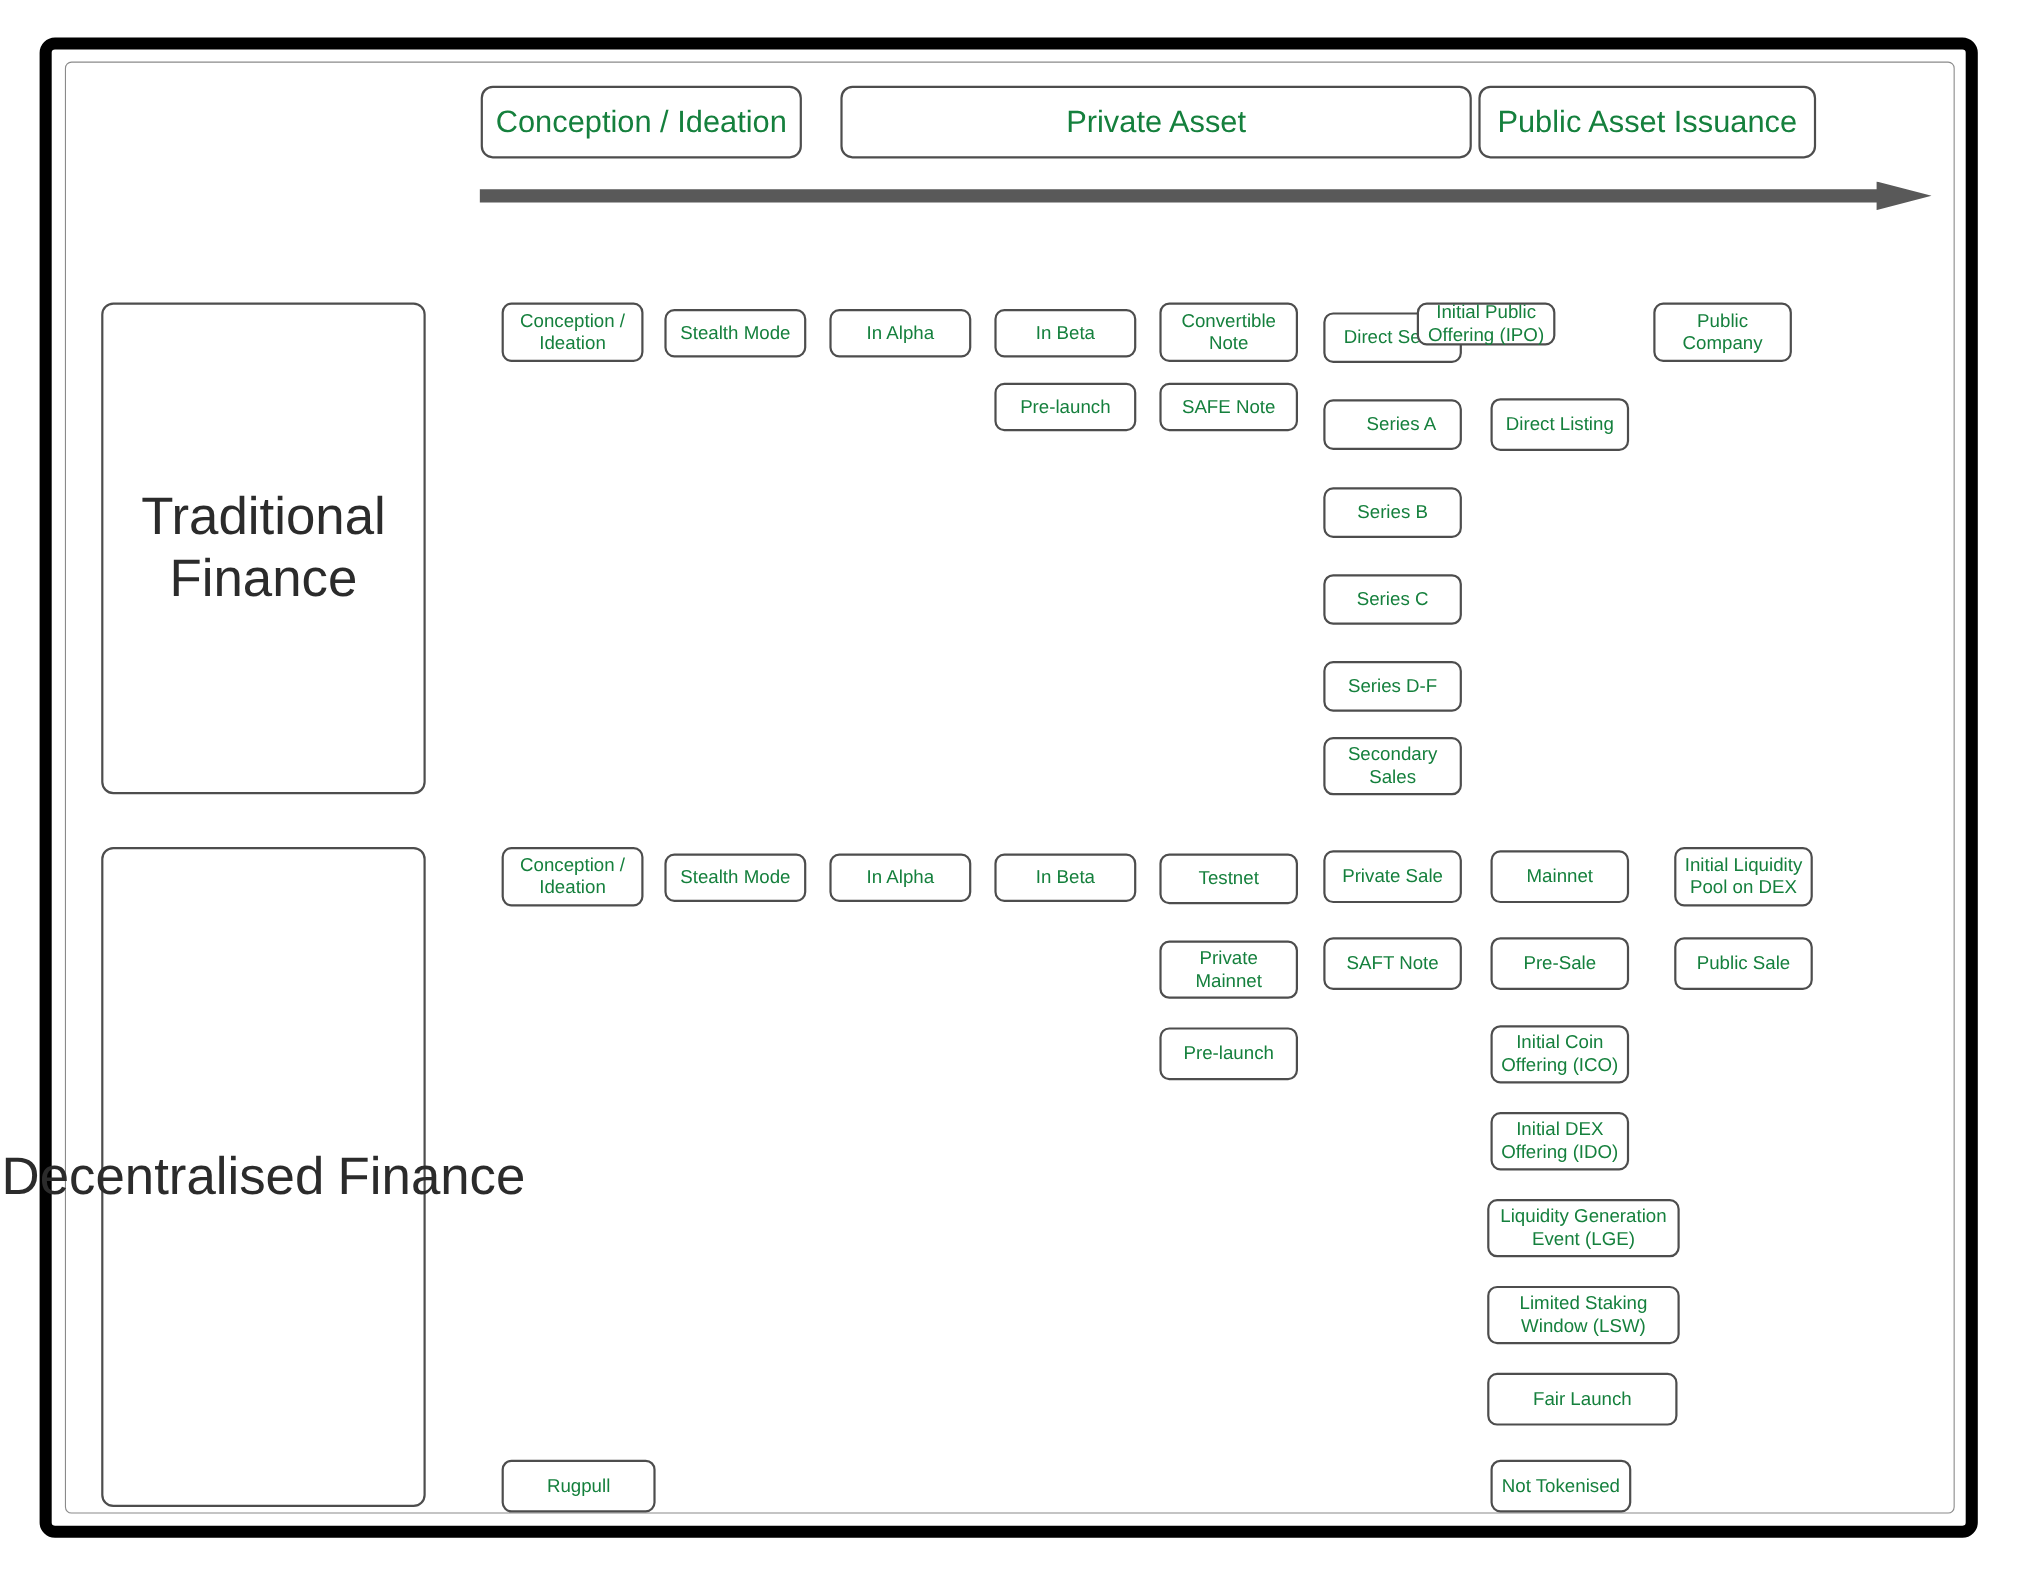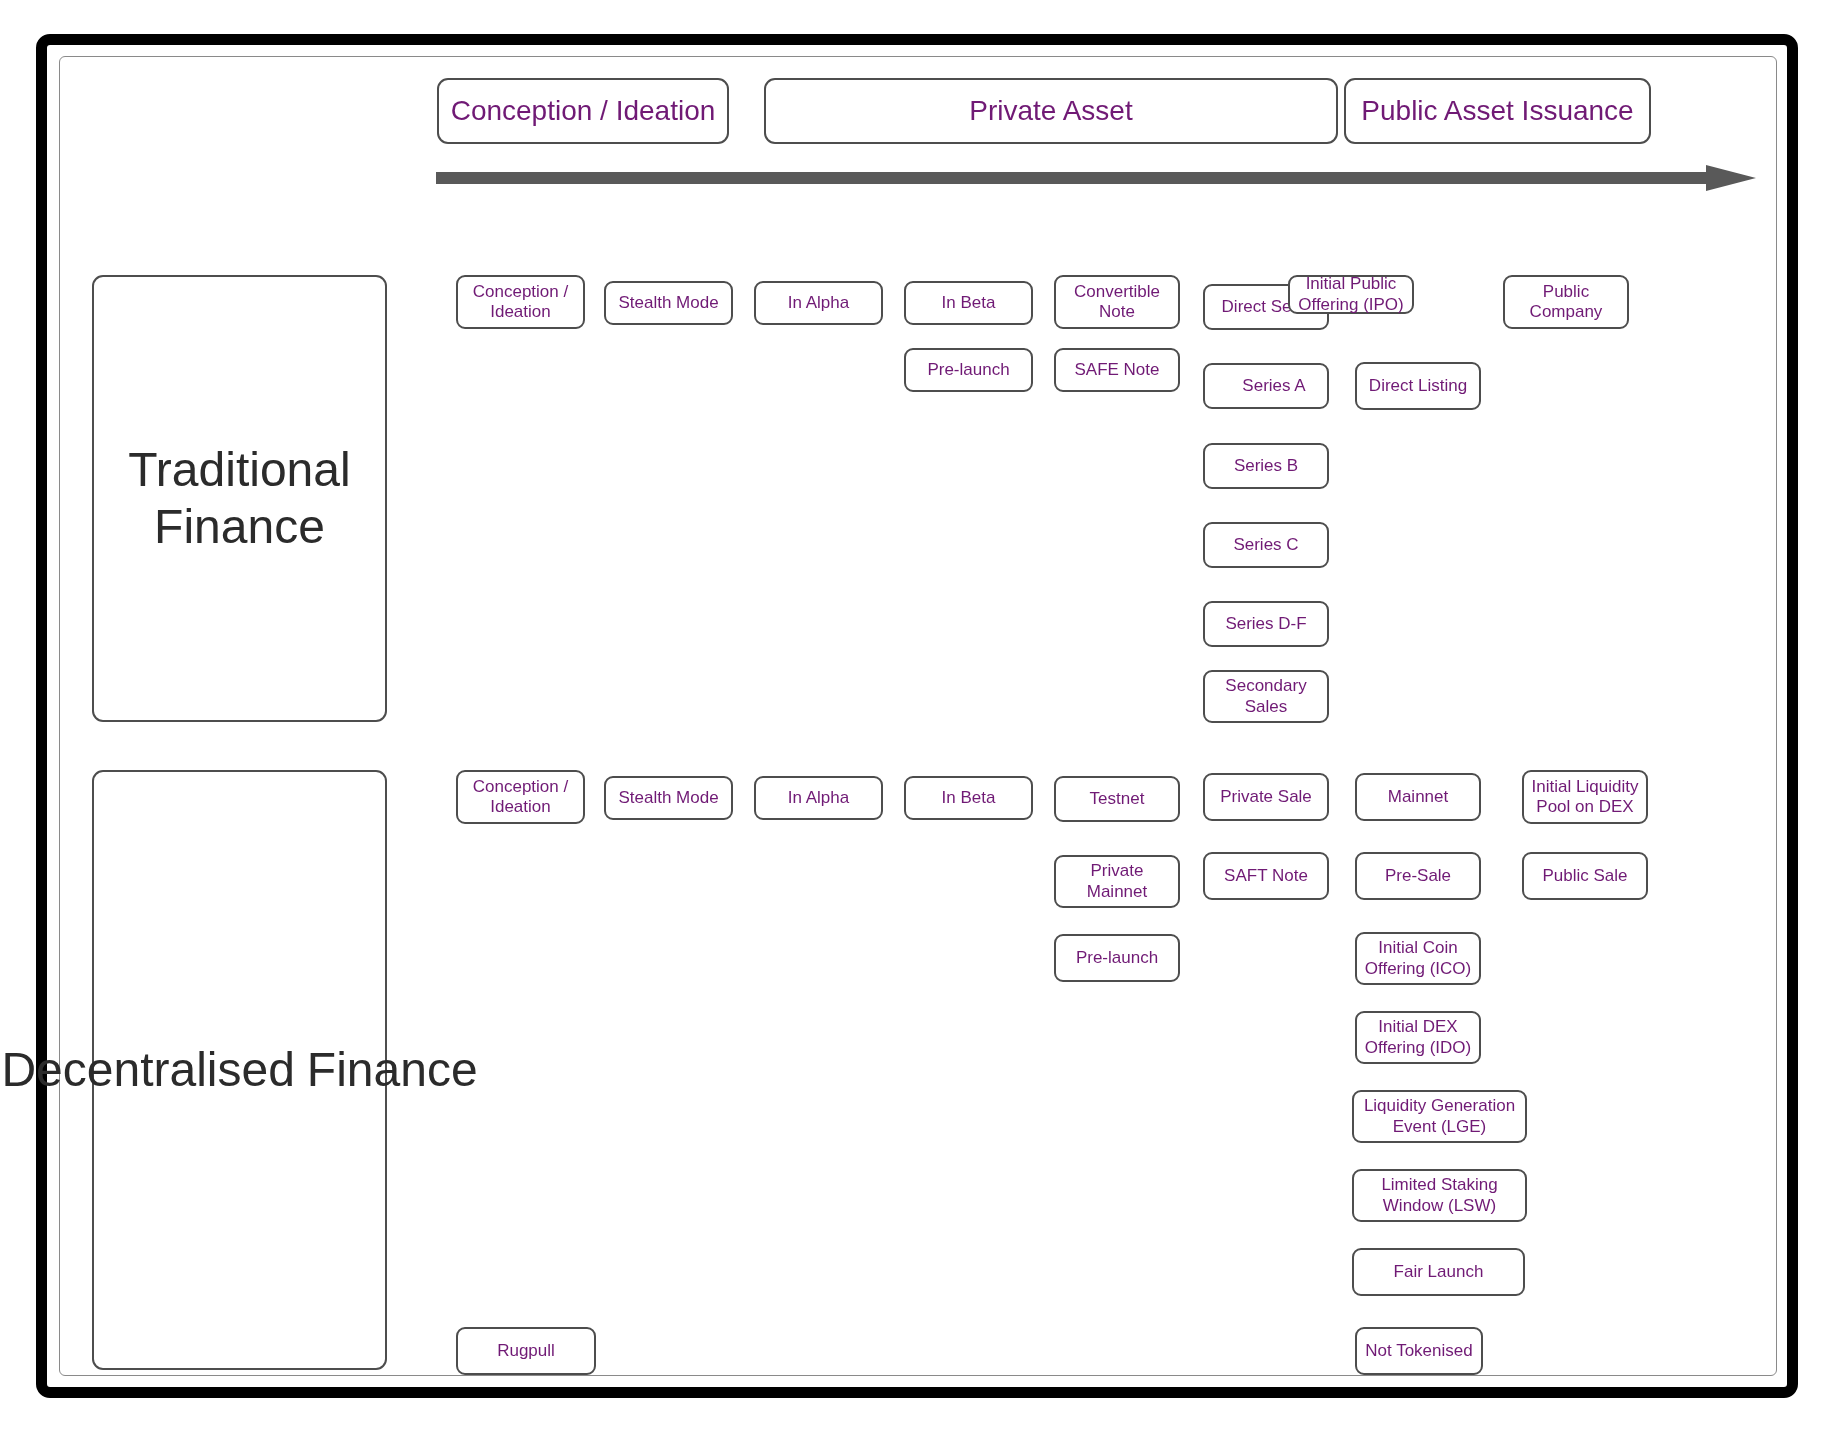--- a/index.html
+++ b/index.html
@@ -44,21 +44,21 @@
   .box {
     position: absolute;
     box-sizing: border-box;
     border: 2.5px solid #4d4d4d;
     border-radius: 9px;
     background: #ffffff;
     display: flex;
     align-items: center;
     justify-content: center;
     text-align: center;
-    color: #701a75;
+    color: #15803d;
     line-height: 1.18;
   }
   .phase-box {
     border-width: 2.5px;
     border-radius: 11px;
     font-size: 28px;
   }
   .node-box {
     font-size: 17px;
     border-radius: 9px;

